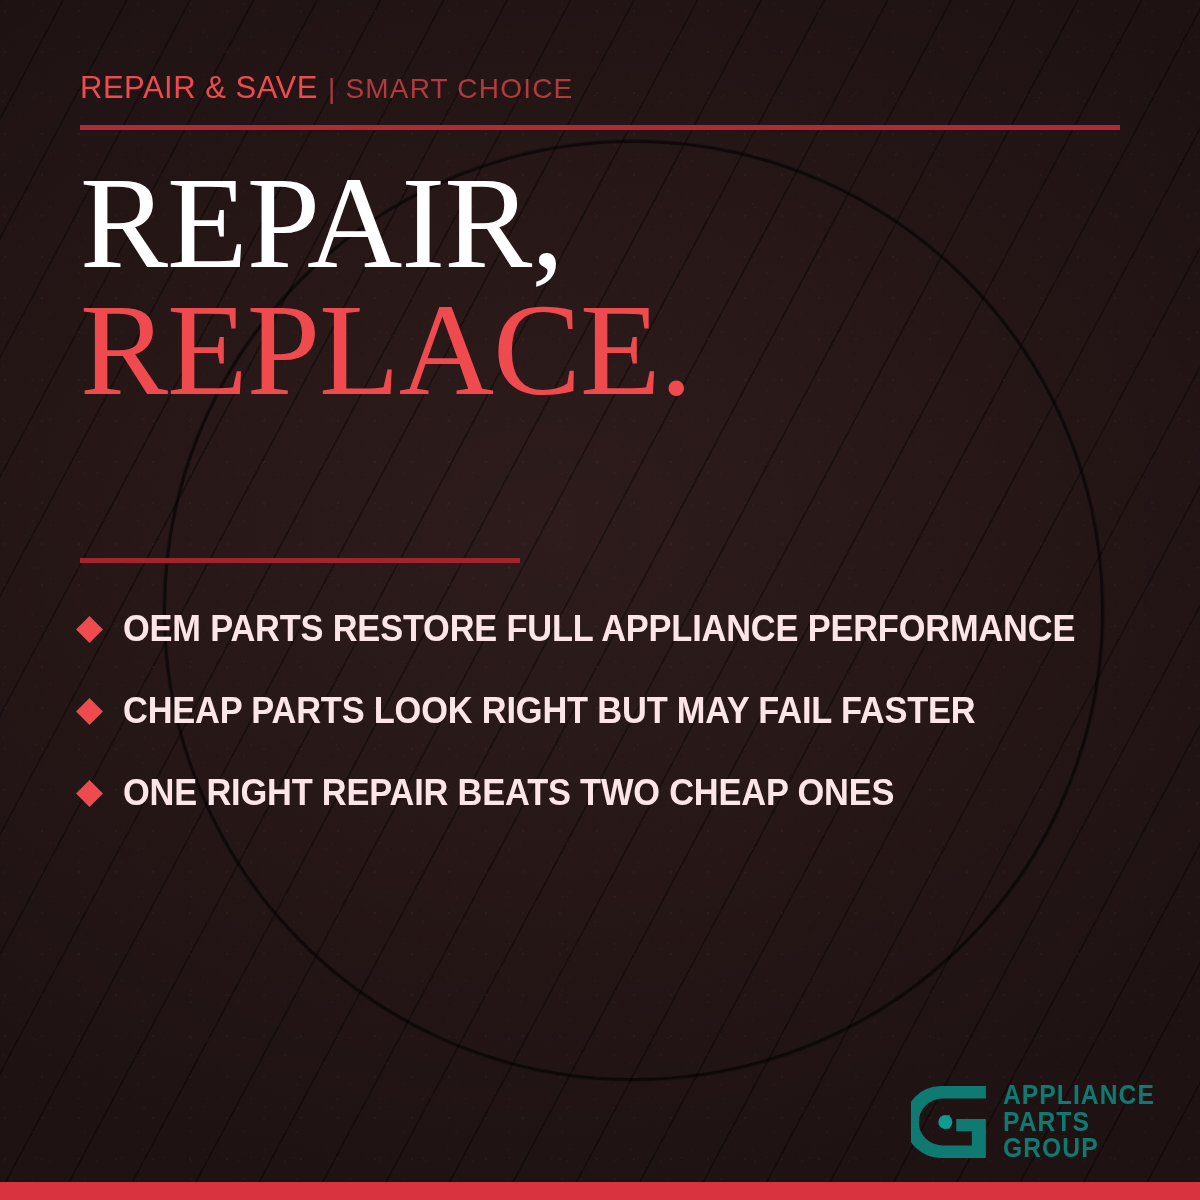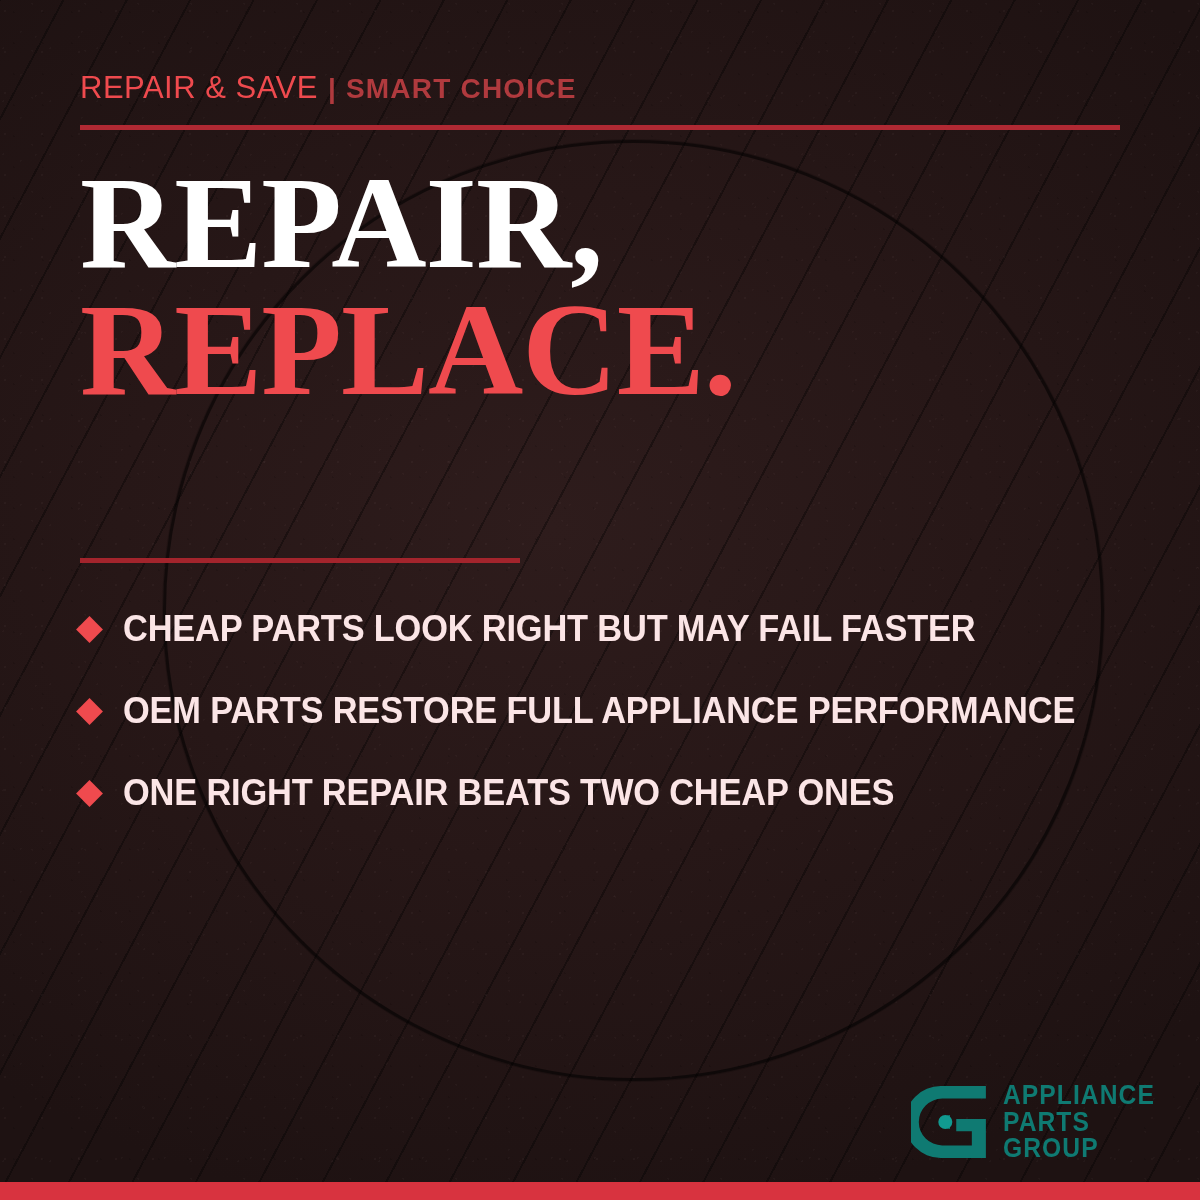--- a/index.html
+++ b/index.html
@@ -73,21 +73,21 @@
     line-height: 1;
   }
   .eyebrow .kicker {
     font-size: 31px;
     font-weight: normal;
     letter-spacing: 0.5px;
     color: #ef4a4e;
   }
   .eyebrow .sub {
     font-size: 28px;
-    font-weight: bold;
+    font-weight: normal;
     letter-spacing: 1.2px;
     color: #b03a3e;
     margin-left: 10px;
   }
 
   .header-rule {
     position: absolute;
     left: 80px;
     top: 125px;
     width: 1040px;
@@ -95,21 +95,21 @@
     background: #b02933;
   }
 
   
   .headline {
     position: absolute;
     left: 80px;
     top: 160px;
     width: 1060px;
     font-family: "Liberation Serif", "DejaVu Serif", serif;
-    font-weight: bold;
+    font-weight: normal;
     font-size: 132px;
     line-height: 0.96;
     letter-spacing: -1px;
     color: #ffffff;
   }
   .headline .accent { color: #ef4a4e; }
 
   
   .mid-rule {
     position: absolute;
@@ -206,25 +206,25 @@
   <div class="headline">
     <div>REPAIR,</div>
     <div class="accent">REPLACE.</div>
   </div>
 
   <div class="mid-rule"></div>
 
   <div class="bullets">
     <div class="bullet-row">
       <span class="diamond"></span>
-      <span class="bullet-text">CHEAP PARTS LOOK RIGHT BUT MAY FAIL FASTER</span>
+      <span class="bullet-text">OEM PARTS RESTORE FULL APPLIANCE PERFORMANCE</span>
     </div>
     <div class="bullet-row">
       <span class="diamond"></span>
-      <span class="bullet-text">OEM PARTS RESTORE FULL APPLIANCE PERFORMANCE</span>
+      <span class="bullet-text">CHEAP PARTS LOOK RIGHT BUT MAY FAIL FASTER</span>
     </div>
     <div class="bullet-row">
       <span class="diamond"></span>
       <span class="bullet-text">ONE RIGHT REPAIR BEATS TWO CHEAP ONES</span>
     </div>
   </div>
 
   <div class="logo">
     <svg class="logo-mark" viewBox="0 0 100 100">
       <path d="M96 4 H38 A34 34 0 0 0 38 96 H96 V46 H58 V62 H78 V80 H40

